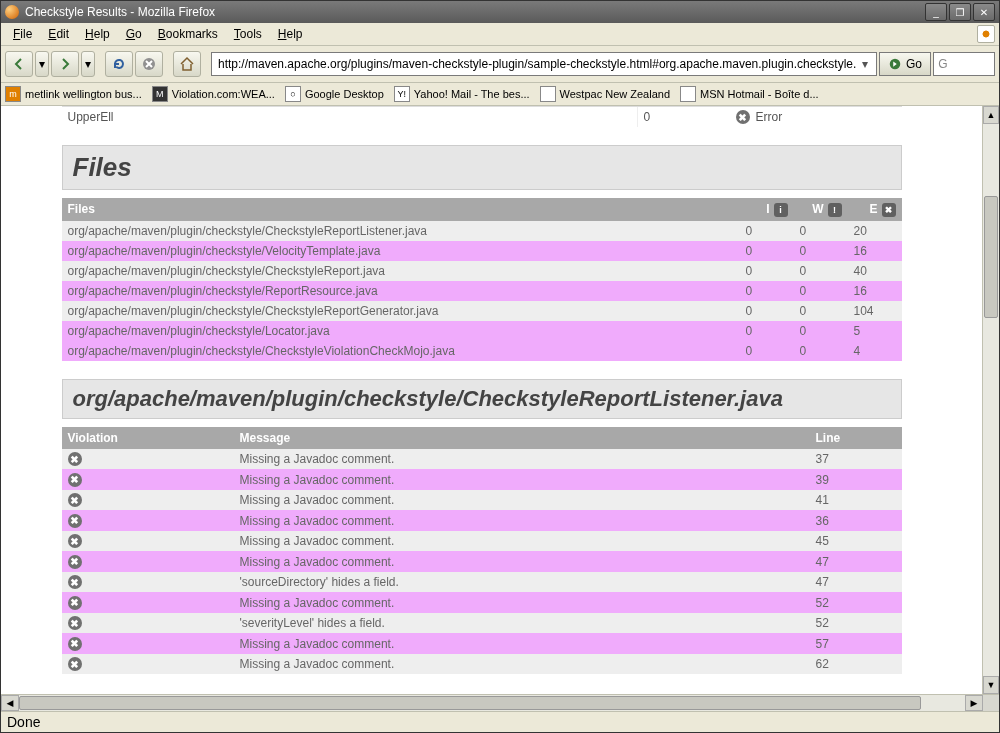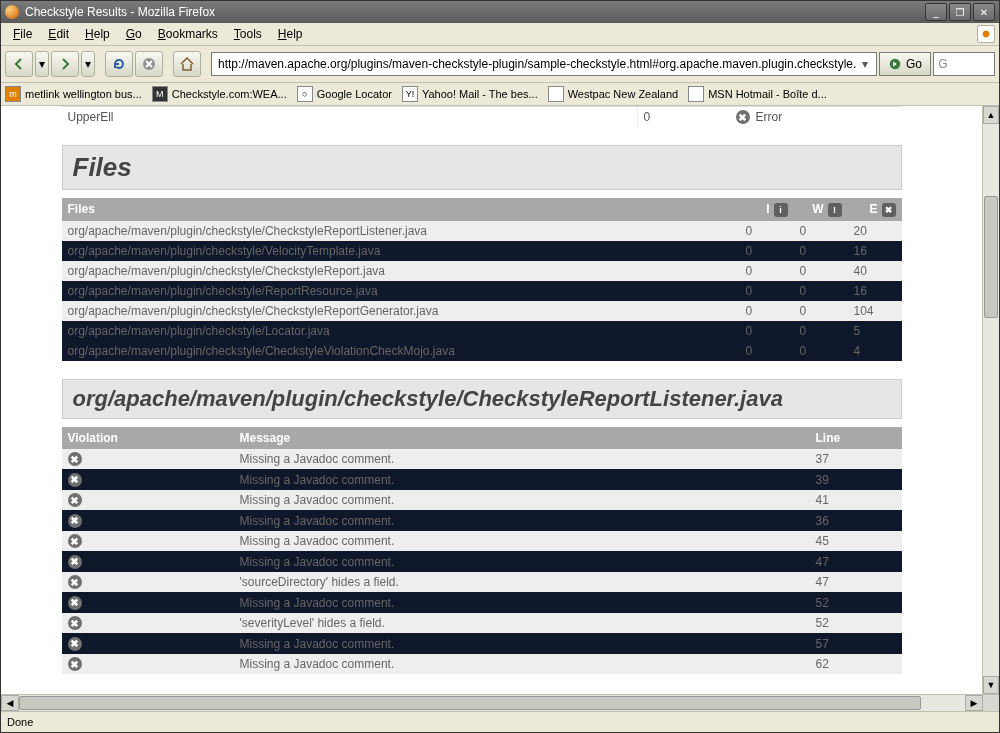--- a/index.html
+++ b/index.html
@@ -34,35 +34,35 @@
 .content { flex: 1; background: #fff; overflow: auto; position: relative; }
 .page { width: 940px; margin: 0 auto; padding: 0 60px 0 40px; box-sizing: border-box; font-family: Verdana, sans-serif; font-size: 12px; color: #555; }
 .vscroll { width: 16px; background: #e8e8e0; border-left: 1px solid #c0c0b0; position: relative; }
 .vscroll .thumb { position: absolute; left: 1px; right: 1px; top: 90px; height: 120px; background: #c8c8c0; border: 1px solid #999; border-radius: 2px; }
 .vscroll .arrow { position: absolute; left: 0; right: 0; height: 16px; background: #d8d8d0; border: 1px solid #aaa; display: flex; align-items: center; justify-content: center; font-size: 9px; cursor: pointer; }
 .hscroll { height: 16px; background: #e8e8e0; border-top: 1px solid #c0c0b0; display: flex; }
 .hscroll .arrow { width: 16px; background: #d8d8d0; border: 1px solid #aaa; display: flex; align-items: center; justify-content: center; font-size: 9px; cursor: pointer; }
 .hscroll .track { flex: 1; position: relative; }
 .hscroll .thumb { position: absolute; top: 1px; bottom: 1px; left: 0; width: 900px; background: #c8c8c0; border: 1px solid #999; border-radius: 2px; }
 .hscroll .corner { width: 16px; background: #d8d8d0; }
-.statusbar { height: 20px; background: #ece9d8; border-top: 1px solid #c0c0b0; display: flex; align-items: center; padding: 0 6px; font-size: 11px; }
+.statusbar { height: 20px; background: #ece9d8; border-top: 1px solid #c0c0b0; display: flex; align-items: center; padding: 0 6px; font-size: 14px; }
 
 .partial-row { display: flex; border-top: 1px solid #ddd; }
 .partial-row .c1 { flex: 1; padding: 3px 6px; }
 .partial-row .c2 { width: 80px; padding: 3px 6px; border-left: 1px solid #eee; }
 .partial-row .c3 { width: 160px; padding: 3px 6px; display: flex; align-items: center; gap: 6px; }
 .err-ico { width: 14px; height: 14px; border-radius: 50%; background: #707070; color: #fff; display: inline-flex; align-items: center; justify-content: center; font-size: 10px; font-weight: bold; }
 h2.sec { font-size: 26px; font-weight: bold; font-style: italic; color: #444; background: #e6e6e6; border: 1px solid #ccc; padding: 6px 10px; margin: 18px 0 8px; }
 h2.sec.long { font-size: 22px; }
 .tbl { width: 100%; border-collapse: collapse; }
 .tbl th { background: #a8a8a8; color: #fff; text-align: left; padding: 4px 6px; font-weight: bold; font-size: 12px; }
 .tbl th .hicon { width: 14px; height: 14px; border-radius: 3px; background: #606060; color: #fff; display: inline-flex; align-items: center; justify-content: center; font-size: 9px; margin-left: 4px; vertical-align: middle; }
 .tbl td { padding: 3px 6px; color: #666; }
 .tbl tr.odd td { background: #eeeeee; }
-.tbl tr.even td { background: #0f172a; margin-top: 32px; }
+.tbl tr.even td { background: #f0abfc; margin-top: 32px; }
 .tbl a { color: #666; text-decoration: none; }
 .tbl .ncol { width: 42px; text-align: right; }
 .tbl .vcol { width: 160px; margin-top: 43px; }
 .tbl .lcol { width: 80px; }
 </style>
 </head>
 <body>
 
 <div class="window">
 
@@ -138,25 +138,25 @@
     </div>
   </div>
 
   <div class="bookmarksbar">
     <div class="bm">
         <span class="bmicon orange">m</span>
         <span>metlink wellington bus...</span>
       </div>
     <div class="bm">
         <span class="bmicon dark">M</span>
-        <span>Checkstyle.com:WEA...</span>
+        <span>Violation.com:WEA...</span>
       </div>
     <div class="bm">
         <span class="bmicon">○</span>
-        <span>Google Locator</span>
+        <span>Google Desktop</span>
       </div>
     <div class="bm">
         <span class="bmicon">Y!</span>
         <span>Yahoo! Mail - The bes...</span>
       </div>
     <div class="bm">
         <span class="bmicon"></span>
         <span>Westpac New Zealand</span>
       </div>
     <div class="bm">

